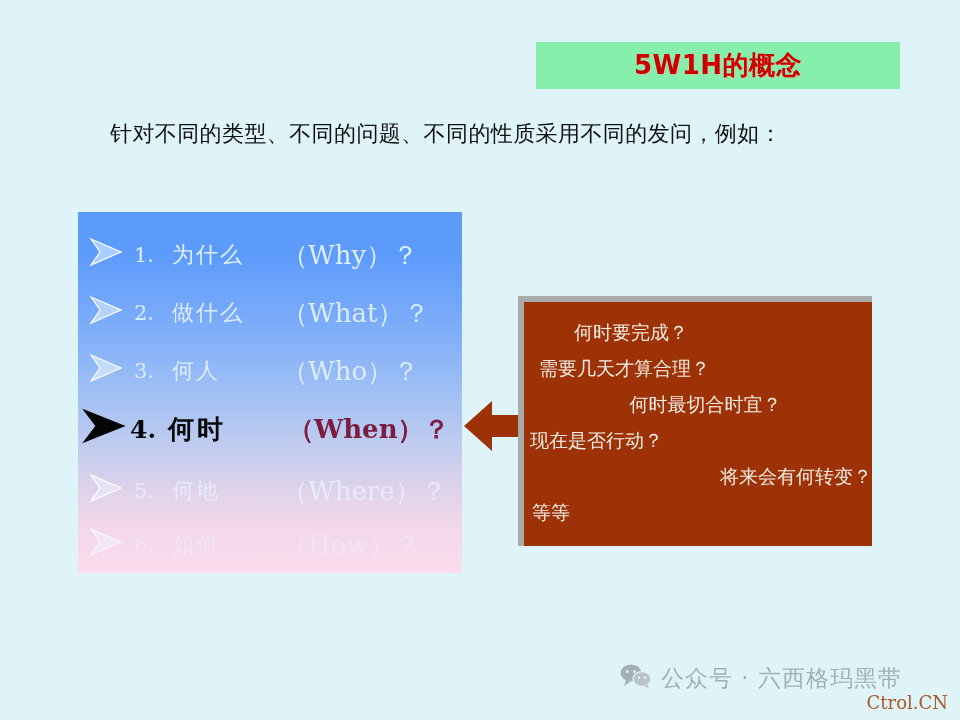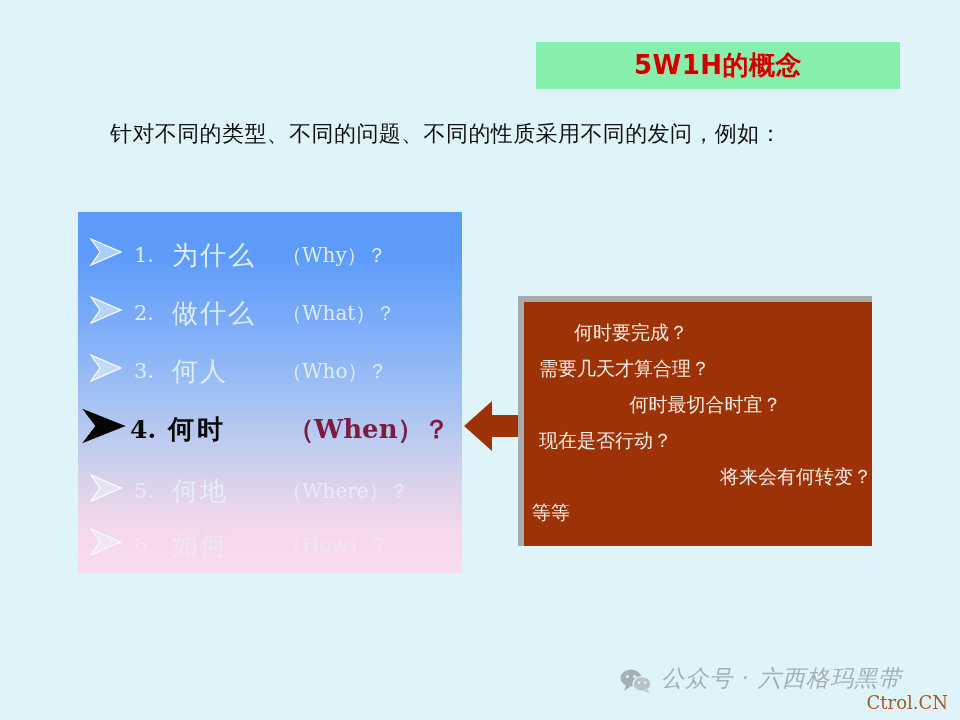--- a/index.html
+++ b/index.html
@@ -100,28 +100,28 @@
 
   .q-num {
     font-family: "DejaVu Serif", "Liberation Serif", serif;
     font-size: 21px;
     width: 38px;
     flex: 0 0 38px;
     text-align: left;
   }
   .q-cn {
     font-family: "DejaVu Sans", "Liberation Sans", sans-serif;
-    font-size: 26px;
+    font-size: 22px;
     width: 110px;
     flex: 0 0 110px;
     letter-spacing: 2px;
   }
   .q-en {
     font-family: "DejaVu Serif", "Liberation Serif", serif;
-    font-size: 20px;
+    font-size: 26px;
     white-space: nowrap;
   }
 
   
   .faded .q-num, .faded .q-cn, .faded .q-en { color: #eaf6ff; }
   .r1.faded .q-num, .r1.faded .q-cn, .r1.faded .q-en { opacity: 0.92; }
   .r2.faded .q-num, .r2.faded .q-cn, .r2.faded .q-en { opacity: 0.88; }
   .r3.faded .q-num, .r3.faded .q-cn, .r3.faded .q-en { opacity: 0.85; }
   .r5.faded .q-num, .r5.faded .q-cn, .r5.faded .q-en { opacity: 0.72; }
   .r6.faded .q-num, .r6.faded .q-cn, .r6.faded .q-en { opacity: 0.42; }
@@ -154,42 +154,41 @@
   .a-line {
     color: #f3ece4;
     font-family: "DejaVu Sans", "Liberation Sans", sans-serif;
     font-size: 19px;
     line-height: 36px;
     white-space: nowrap;
   }
   .a-line.i0 { padding-left: 15px; margin-left: 35px; }
   .a-line.i1 { padding-left: 15px; }
   .a-line.i2 { padding-left: 15px; text-align: center; }
-  .a-line.i3 { padding-left: 15px; }
+  .a-line.i3 { padding-left: 6px; }
   .a-line.i4 { padding-left: 8px; text-align: right; }
   .a-line.i5 { padding-left: 8px; }
 
   
   #connector-arrow {
     position: absolute;
     left: 462px;
     top: 398px;
     width: 58px;
     height: 56px;
   }
 
   
   #footer {
     position: absolute;
     left: 620px;
     top: 663px;
     display: flex;
-    align-items: flex-end;
+    align-items: flex-start;
     gap: 9px;
-    font-style: italic;
   }
   #wechat-icon { display: block; }
   #footer-text {
     color: #a3b0b4;
     font-family: "DejaVu Sans", "Liberation Sans", sans-serif;
     font-size: 23px;
     letter-spacing: 1px;
     white-space: nowrap;
   }
   #credit {

